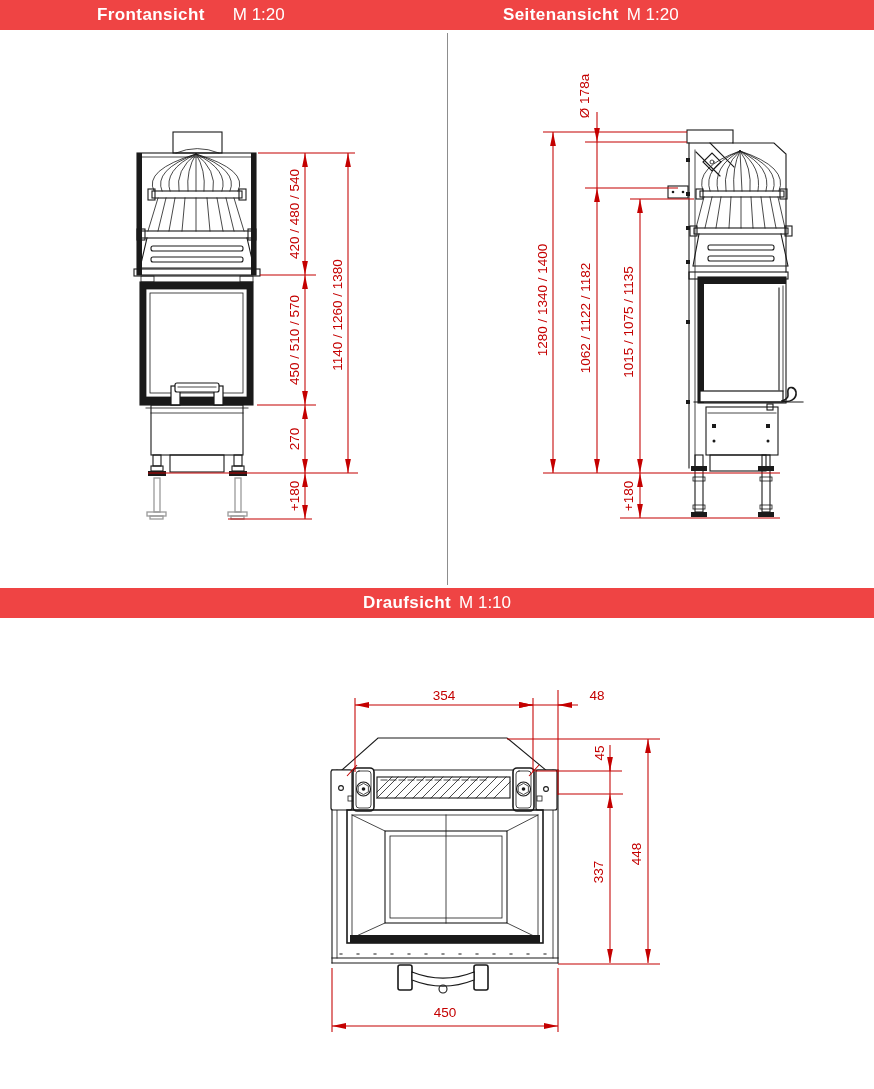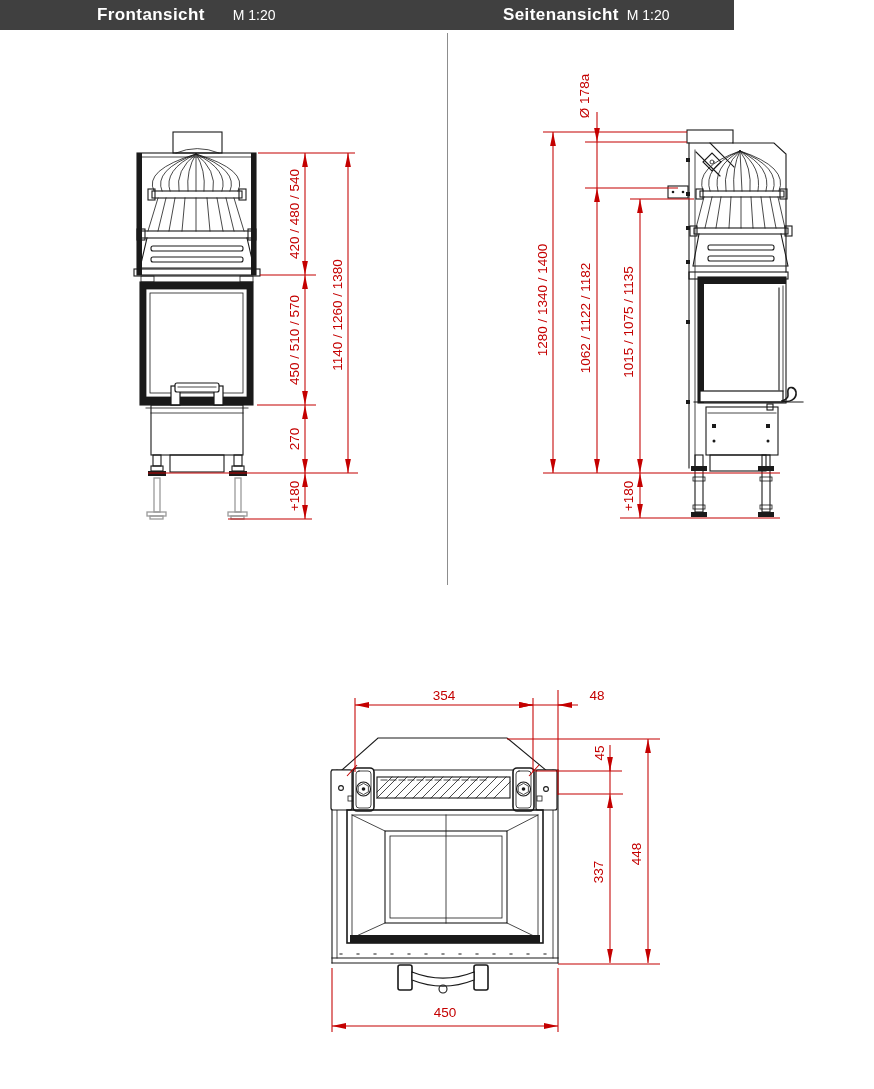--- a/index.html
+++ b/index.html
@@ -1,25 +1,25 @@
 <!DOCTYPE html>
 <html><head>
 <meta charset="utf-8">
 <style>
   html,body{margin:0;padding:0;background:#fff;}
   .canvas{position:relative;width:874px;height:1089px;background:#fff;overflow:hidden;
           font-family:"Liberation Sans",sans-serif;}
-  .hdr{position:absolute;left:0;width:734px;height:30px;background:#404040;color:#fff;}
+  .hdr{position:absolute;left:0;width:874px;height:30px;background:#ef4444;color:#fff;}
   .hdr1{top:0;}
   .hdr2{top:588px;display:flex;align-items:center;justify-content:center;}
   .hgroup{position:absolute;top:0;height:30px;display:flex;align-items:center;}
   .hg-front{left:97px;}
   .hg-side{left:503px;}
   .htitle{font-weight:bold;font-size:17px;letter-spacing:.4px;}
-  .hscale{font-size:14px;}
+  .hscale{font-size:17px;}
   .hg-front .hscale{margin-left:28px;}
   .hg-side .hscale{margin-left:8px;}
   .hdr2 .hscale{margin-left:8px;}
   .divider{position:absolute;left:447px;top:33px;width:1px;height:552px;background:#8d8d8d;}
   svg.draw{position:absolute;left:0;top:0;}
   
   .k{stroke:#1a1a1a;fill:none;stroke-width:1.1;stroke-linecap:square;}
   .k08{stroke:#1a1a1a;fill:none;stroke-width:.8;stroke-linecap:square;}
   .k15{stroke:#1a1a1a;fill:none;stroke-width:1.6;stroke-linecap:square;}
   .kf{fill:#1a1a1a;stroke:none;}
@@ -38,20 +38,24 @@
     <div class="hgroup hg-front">
       <span class="htitle">Frontansicht</span>
       <span class="hscale">M 1:20</span>
     </div>
     <div class="hgroup hg-side">
       <span class="htitle">Seitenansicht</span>
       <span class="hscale">M 1:20</span>
     </div>
   </div>
 
+  <div class="hdr hdr2">
+    <span class="htitle">Draufsicht</span>
+    <span class="hscale">M 1:10</span>
+  </div>
 
   <div class="divider"></div>
 
   <svg class="draw" width="874" height="1089" viewBox="0 0 874 1089">
     <defs>
       <marker id="arr" markerUnits="userSpaceOnUse" markerWidth="14" markerHeight="7" viewBox="0 0 14 7" refX="14" refY="3.5" orient="auto-start-reverse">
         <path d="M0,0.6 L14,3.5 L0,6.4 Z" fill="#c40000"></path>
       </marker>
     </defs>
 

